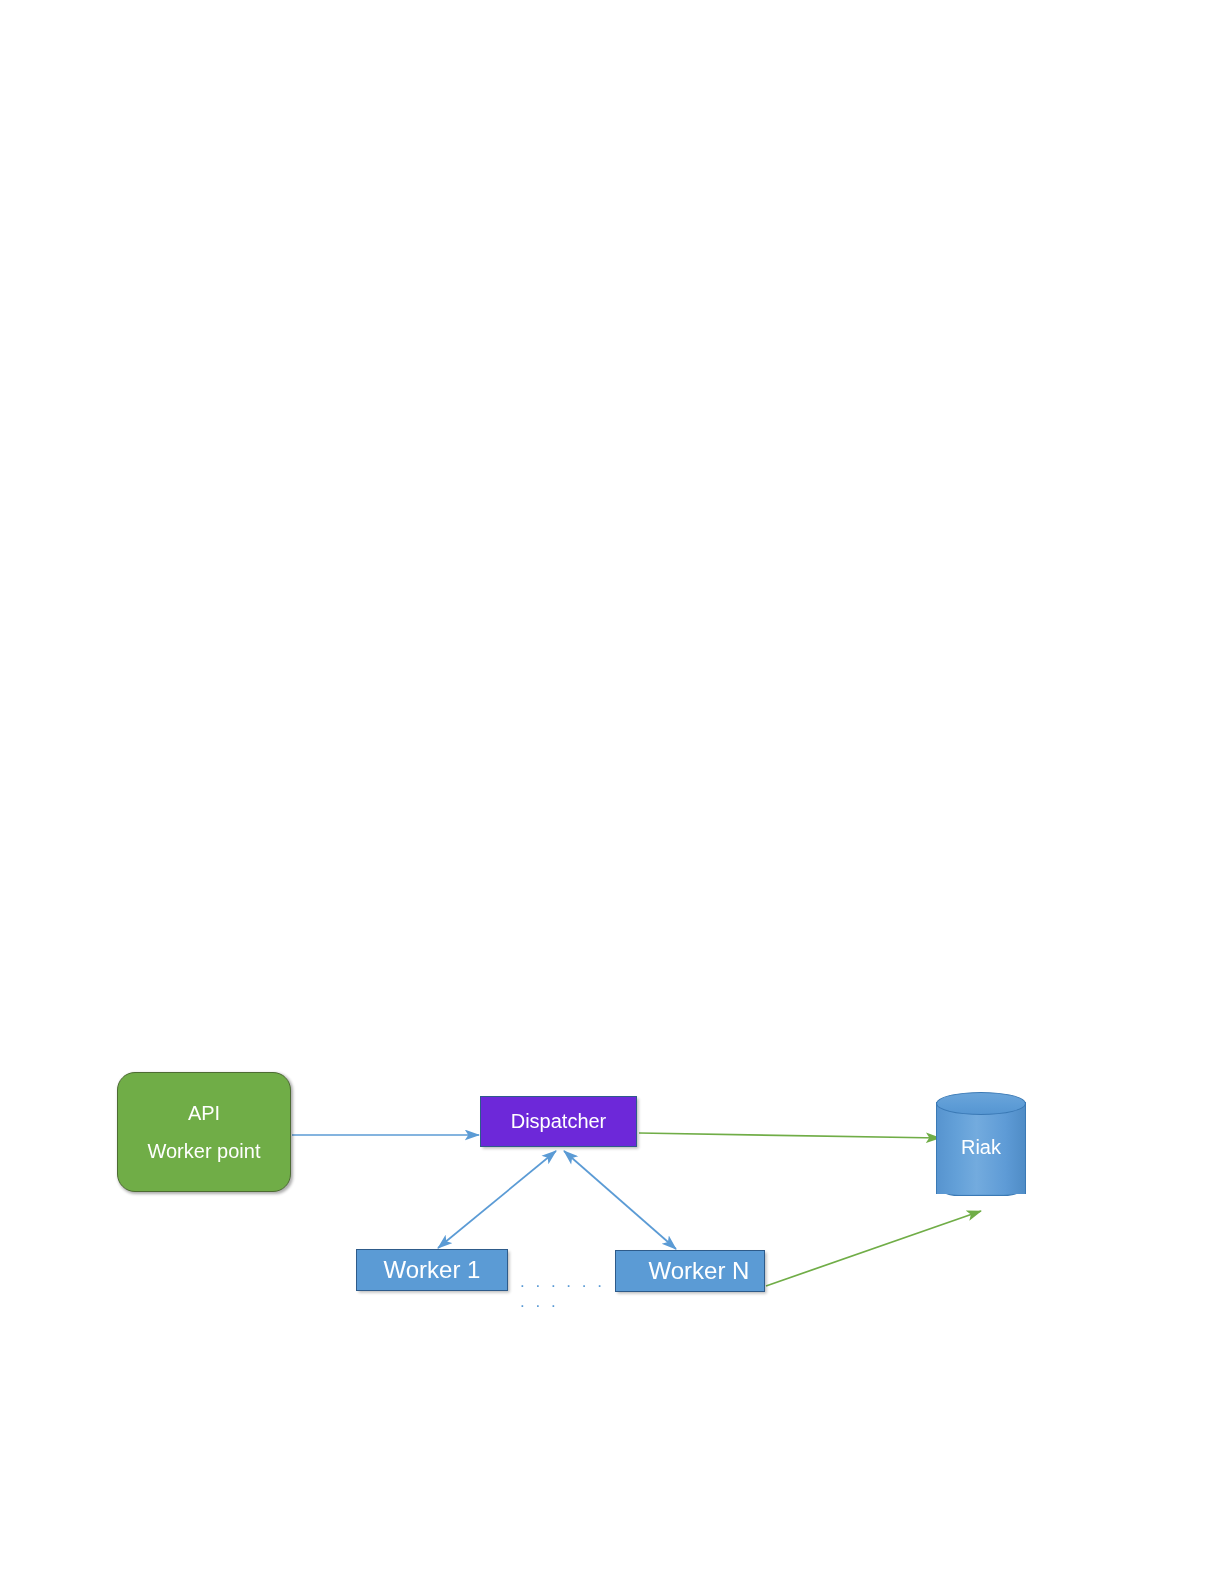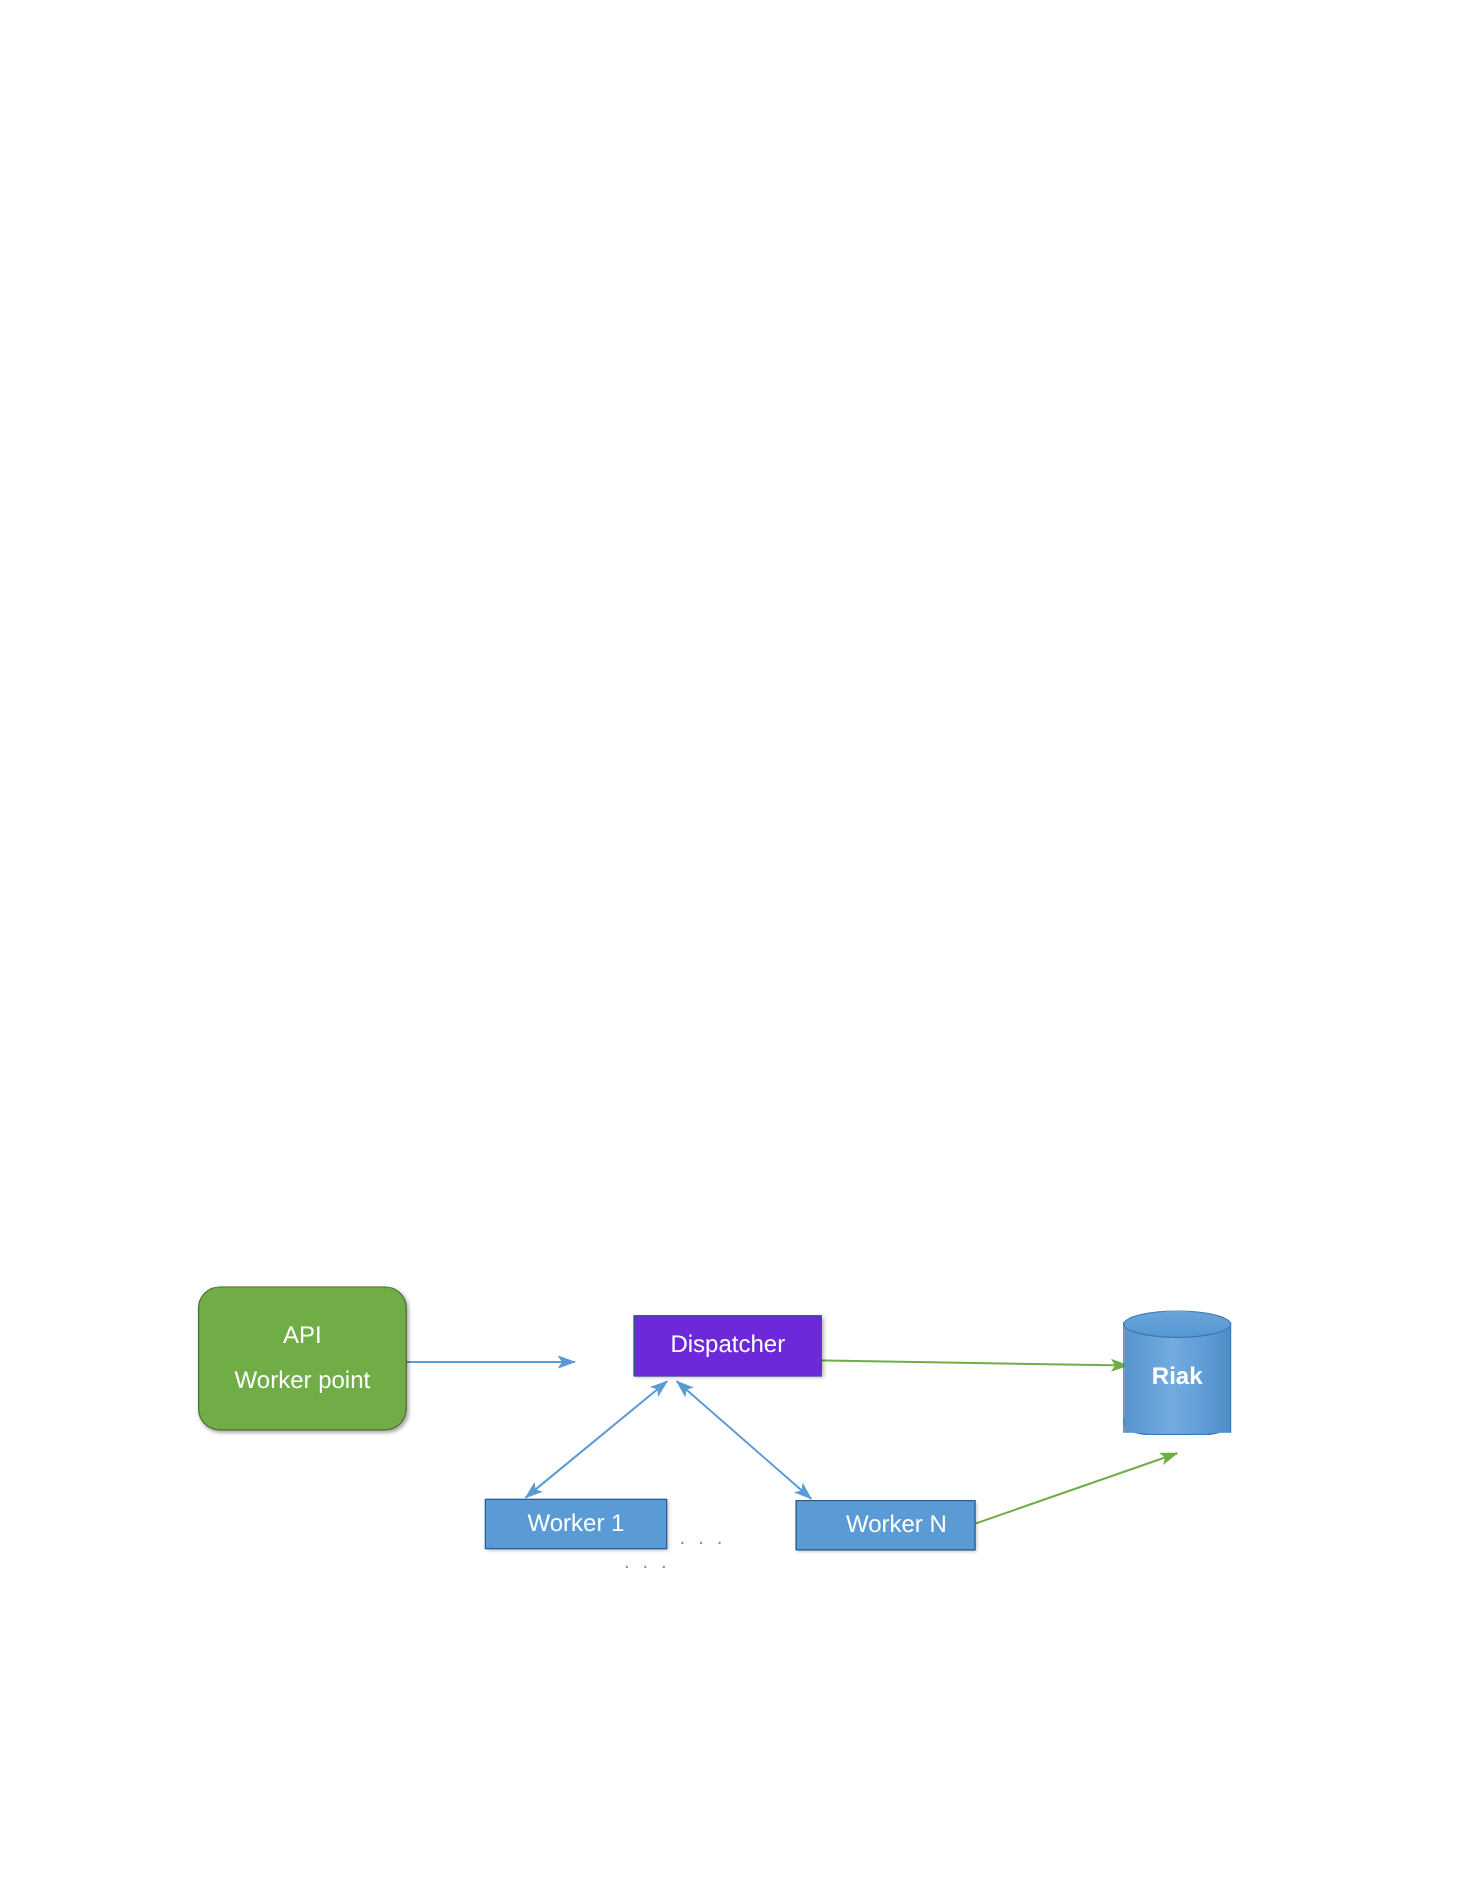--- a/index.html
+++ b/index.html
@@ -32,21 +32,20 @@
   .node {
     position: absolute;
     box-sizing: border-box;
     display: flex;
     flex-direction: column;
     align-items: center;
     justify-content: center;
     color: #ffffff;
     font-family: "Liberation Sans", sans-serif;
     z-index: 3;
-    margin-left: 48px;
   }
   
   #node-api {
     left: 117px;
     top: 1072px;
     width: 174px;
     height: 120px;
     background: #70AD47;
     border: 1.6px solid #4d6b33;
     border-radius: 18px;
@@ -67,21 +66,21 @@
     border: 1.6px solid #2E5B8A;
     box-shadow: 1.5px 1.5px 3px rgba(0,0,0,0.28);
     font-size: 20px;
   }
 
   
   .worker-box {
     background: #5B9BD5;
     border: 1.6px solid #2E5B8A;
     box-shadow: 1.5px 1.5px 3px rgba(0,0,0,0.28);
-    font-size: 20px;
+    font-size: 24px;
     height: 42px;
   }
   #node-worker-1 {
     left: 356px;
     top: 1249px;
     width: 152px;
   }
   #node-worker-n {
     left: 615px;
     top: 1250px;
@@ -138,21 +137,20 @@
     top: 0;
     width: 90px;
     height: 110px;
     display: flex;
     align-items: center;
     justify-content: center;
     color: #ffffff;
     font-size: 20px;
     font-family: "Liberation Sans", sans-serif;
     z-index: 4;
-    font-weight: bold;
   }
 
   .dots-label {
     position: absolute;
     left: 520px;
     top: 1272px;
     width: 90px;
     color: #5B9BD5;
     font-size: 17px;
     letter-spacing: 3px;

